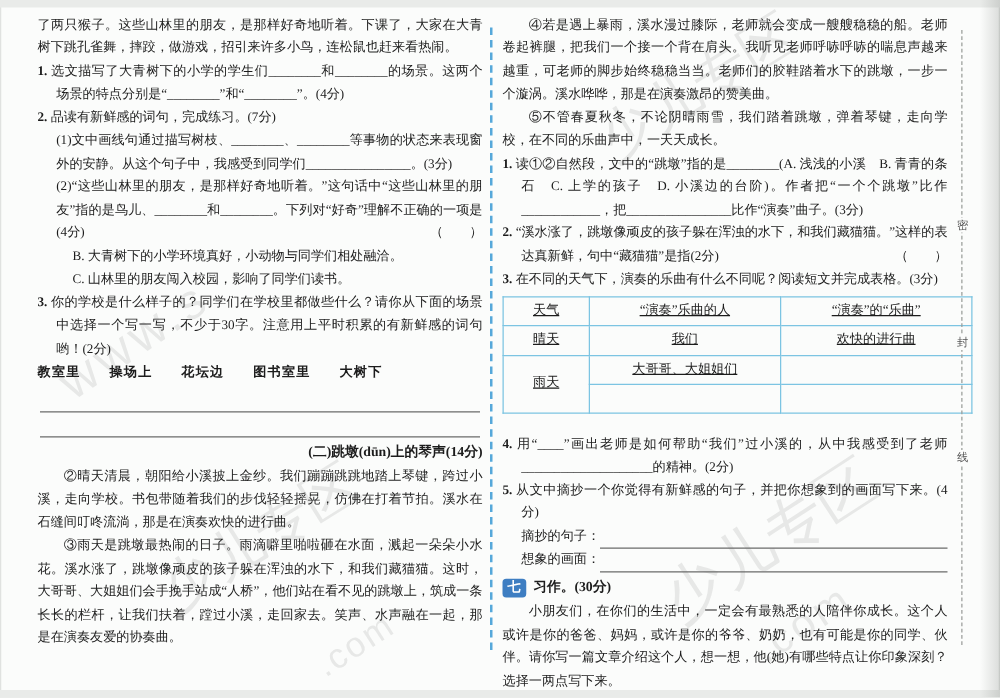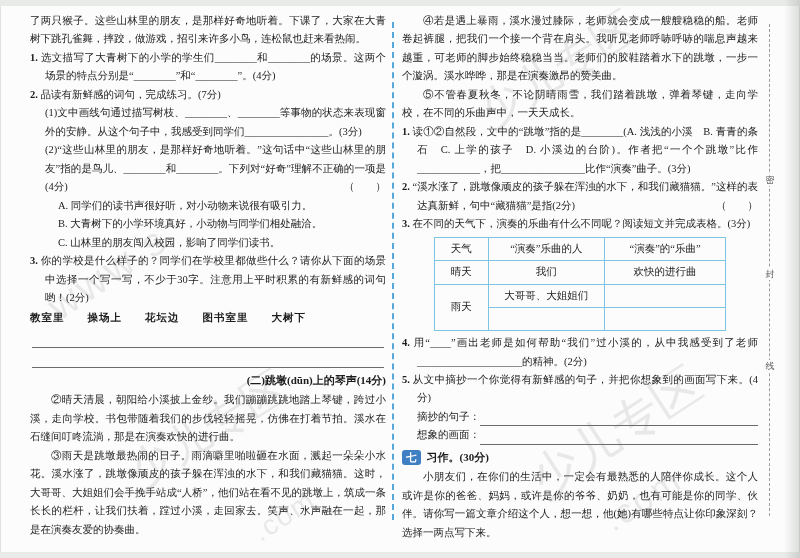--- a/index.html
+++ b/index.html
@@ -23,21 +23,21 @@
   .kai{color:#222;}
   .indent{text-indent:2em;}
   .q{padding-left:15px;text-indent:-15px;position:relative;}
   .sub{padding-left:15px;position:relative;}
   .opt{padding-left:28px;}
   .qnum{font-weight:bold;}
   .bracket{position:absolute;right:0;bottom:0;text-indent:0;}
   .scenes{text-align:left;font-weight:bold;letter-spacing:1px;margin:1px 0;}
   .write-line{height:19px;border-bottom:1px solid #6b6b6b;margin:0 2px;}
   .sec-title{text-align:right;font-weight:bold;font-size:11px;margin:3px 0 1px 0;}
-  table.weather{border-collapse:collapse;margin:3px auto 3px auto;width:292px;}
+  table.weather{border-collapse:collapse;margin:3px auto 16px auto;width:376px;text-decoration:underline;}
   table.weather td,table.weather th{border:1px solid #7cc4e2;font-weight:normal;
         text-align:center;padding:2px 4px;height:18px;font-size:10.5px;}
   .col-a{width:58px;} .col-b{width:140px;}
   .labeled-line{display:flex;align-items:flex-end;}
   .labeled-line .fill{flex:1;border-bottom:1px solid #6b6b6b;height:16px;}
   .sec7{display:flex;align-items:center;gap:6px;margin:3px 0 1px 0;}
   .badge{display:inline-block;background:#3e7ec2;color:#fff;font-weight:bold;
          font-size:10.5px;line-height:15px;padding:0 4px;border-radius:3px;}
   .sec7-title{font-weight:bold;font-size:11px;}
   .wm{position:absolute;color:rgba(110,115,112,0.14);pointer-events:none;white-space:nowrap;
@@ -71,21 +71,20 @@
 
     <div class="q">
       <span class="qnum">2.</span>
       <span>品读有新鲜感的词句，完成练习。(7分)</span>
     </div>
     <div class="sub">(1)文中画线句通过描写树枝、________、________等事物的状态来表现窗外的安静。从这个句子中，我感受到同学们________________。(3分)</div>
     <div class="sub">
       <span>(2)“这些山林里的朋友，是那样好奇地听着。”这句话中“这些山林里的朋友”指的是鸟儿、________和________。下列对“好奇”理解不正确的一项是(4分)</span>
       <span class="bracket">（　　）</span>
     </div>
-    <div class="opt">A. 同学们的读书声很好听，对小动物来说很有吸引力。</div>
     <div class="opt">B. 大青树下的小学环境真好，小动物与同学们相处融洽。</div>
     <div class="opt">C. 山林里的朋友闯入校园，影响了同学们读书。</div>
 
     <div class="q">
       <span class="qnum">3.</span>
       <span>你的学校是什么样子的？同学们在学校里都做些什么？请你从下面的场景中选择一个写一写，不少于30字。注意用上平时积累的有新鲜感的词句哟！(2分)</span>
     </div>
     <div class="scenes">教室里　　操场上　　花坛边　　图书室里　　大树下</div>
     <div class="write-line"></div>
     <div class="write-line"></div>

